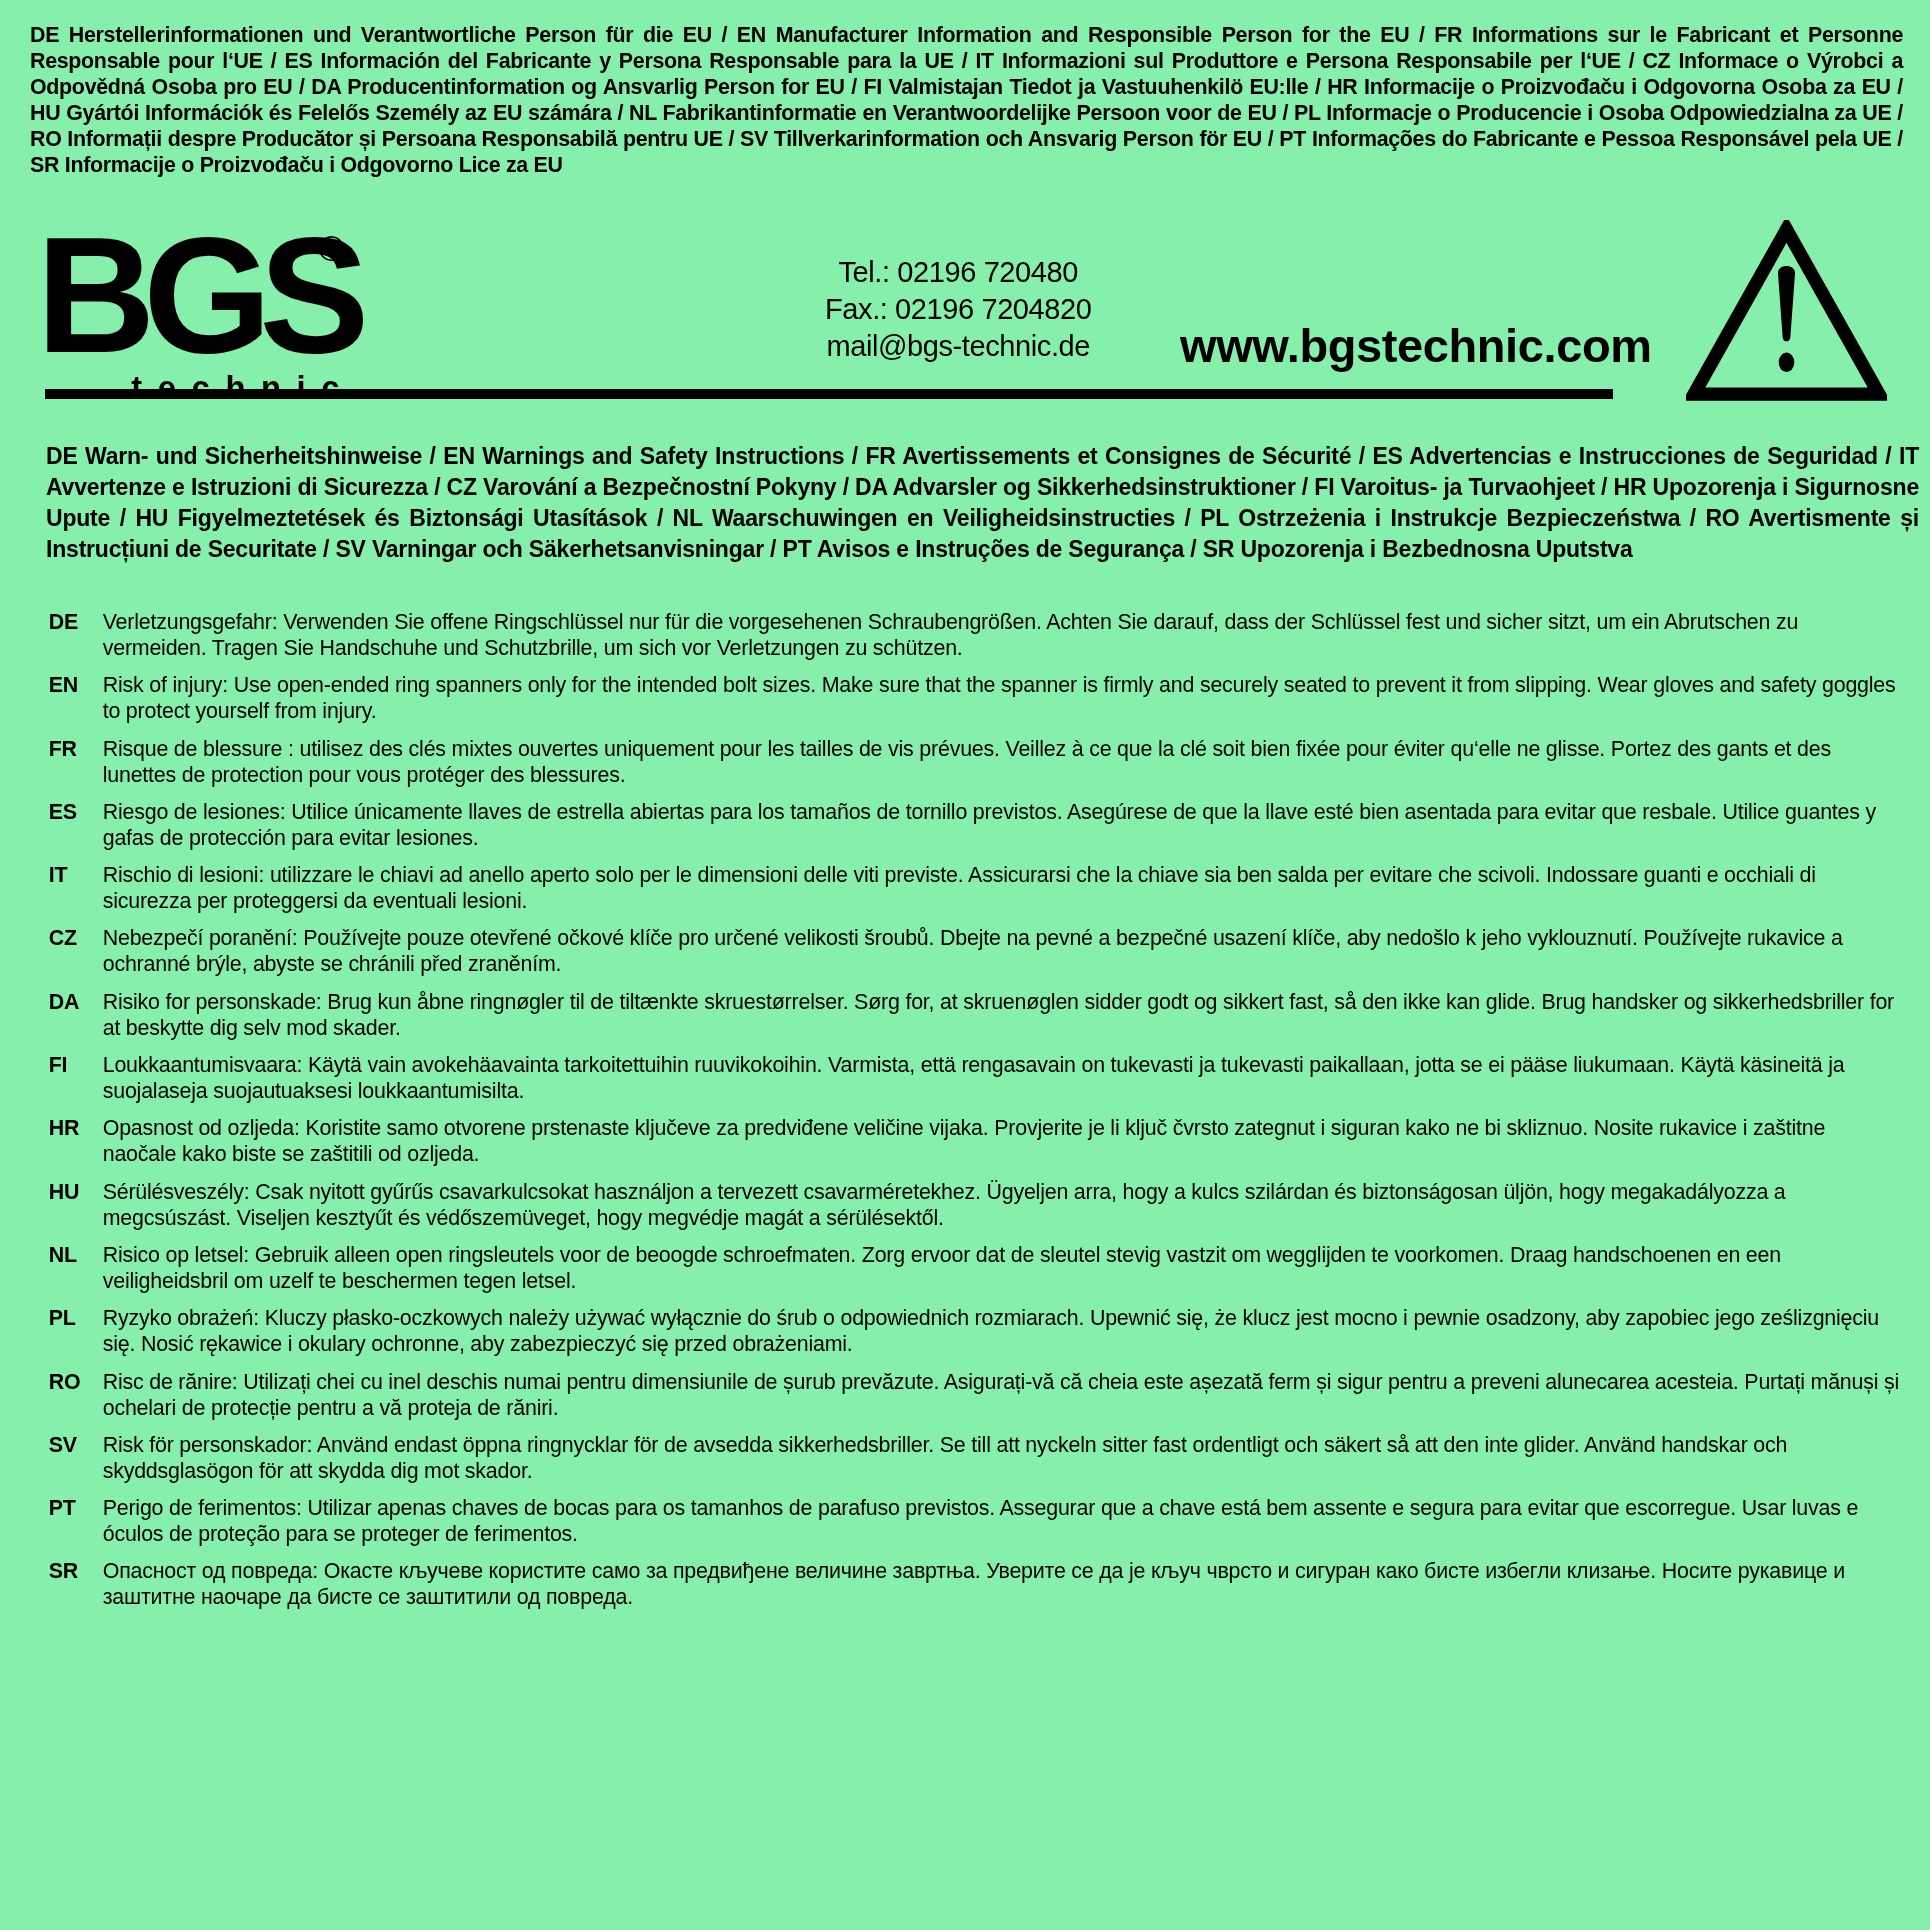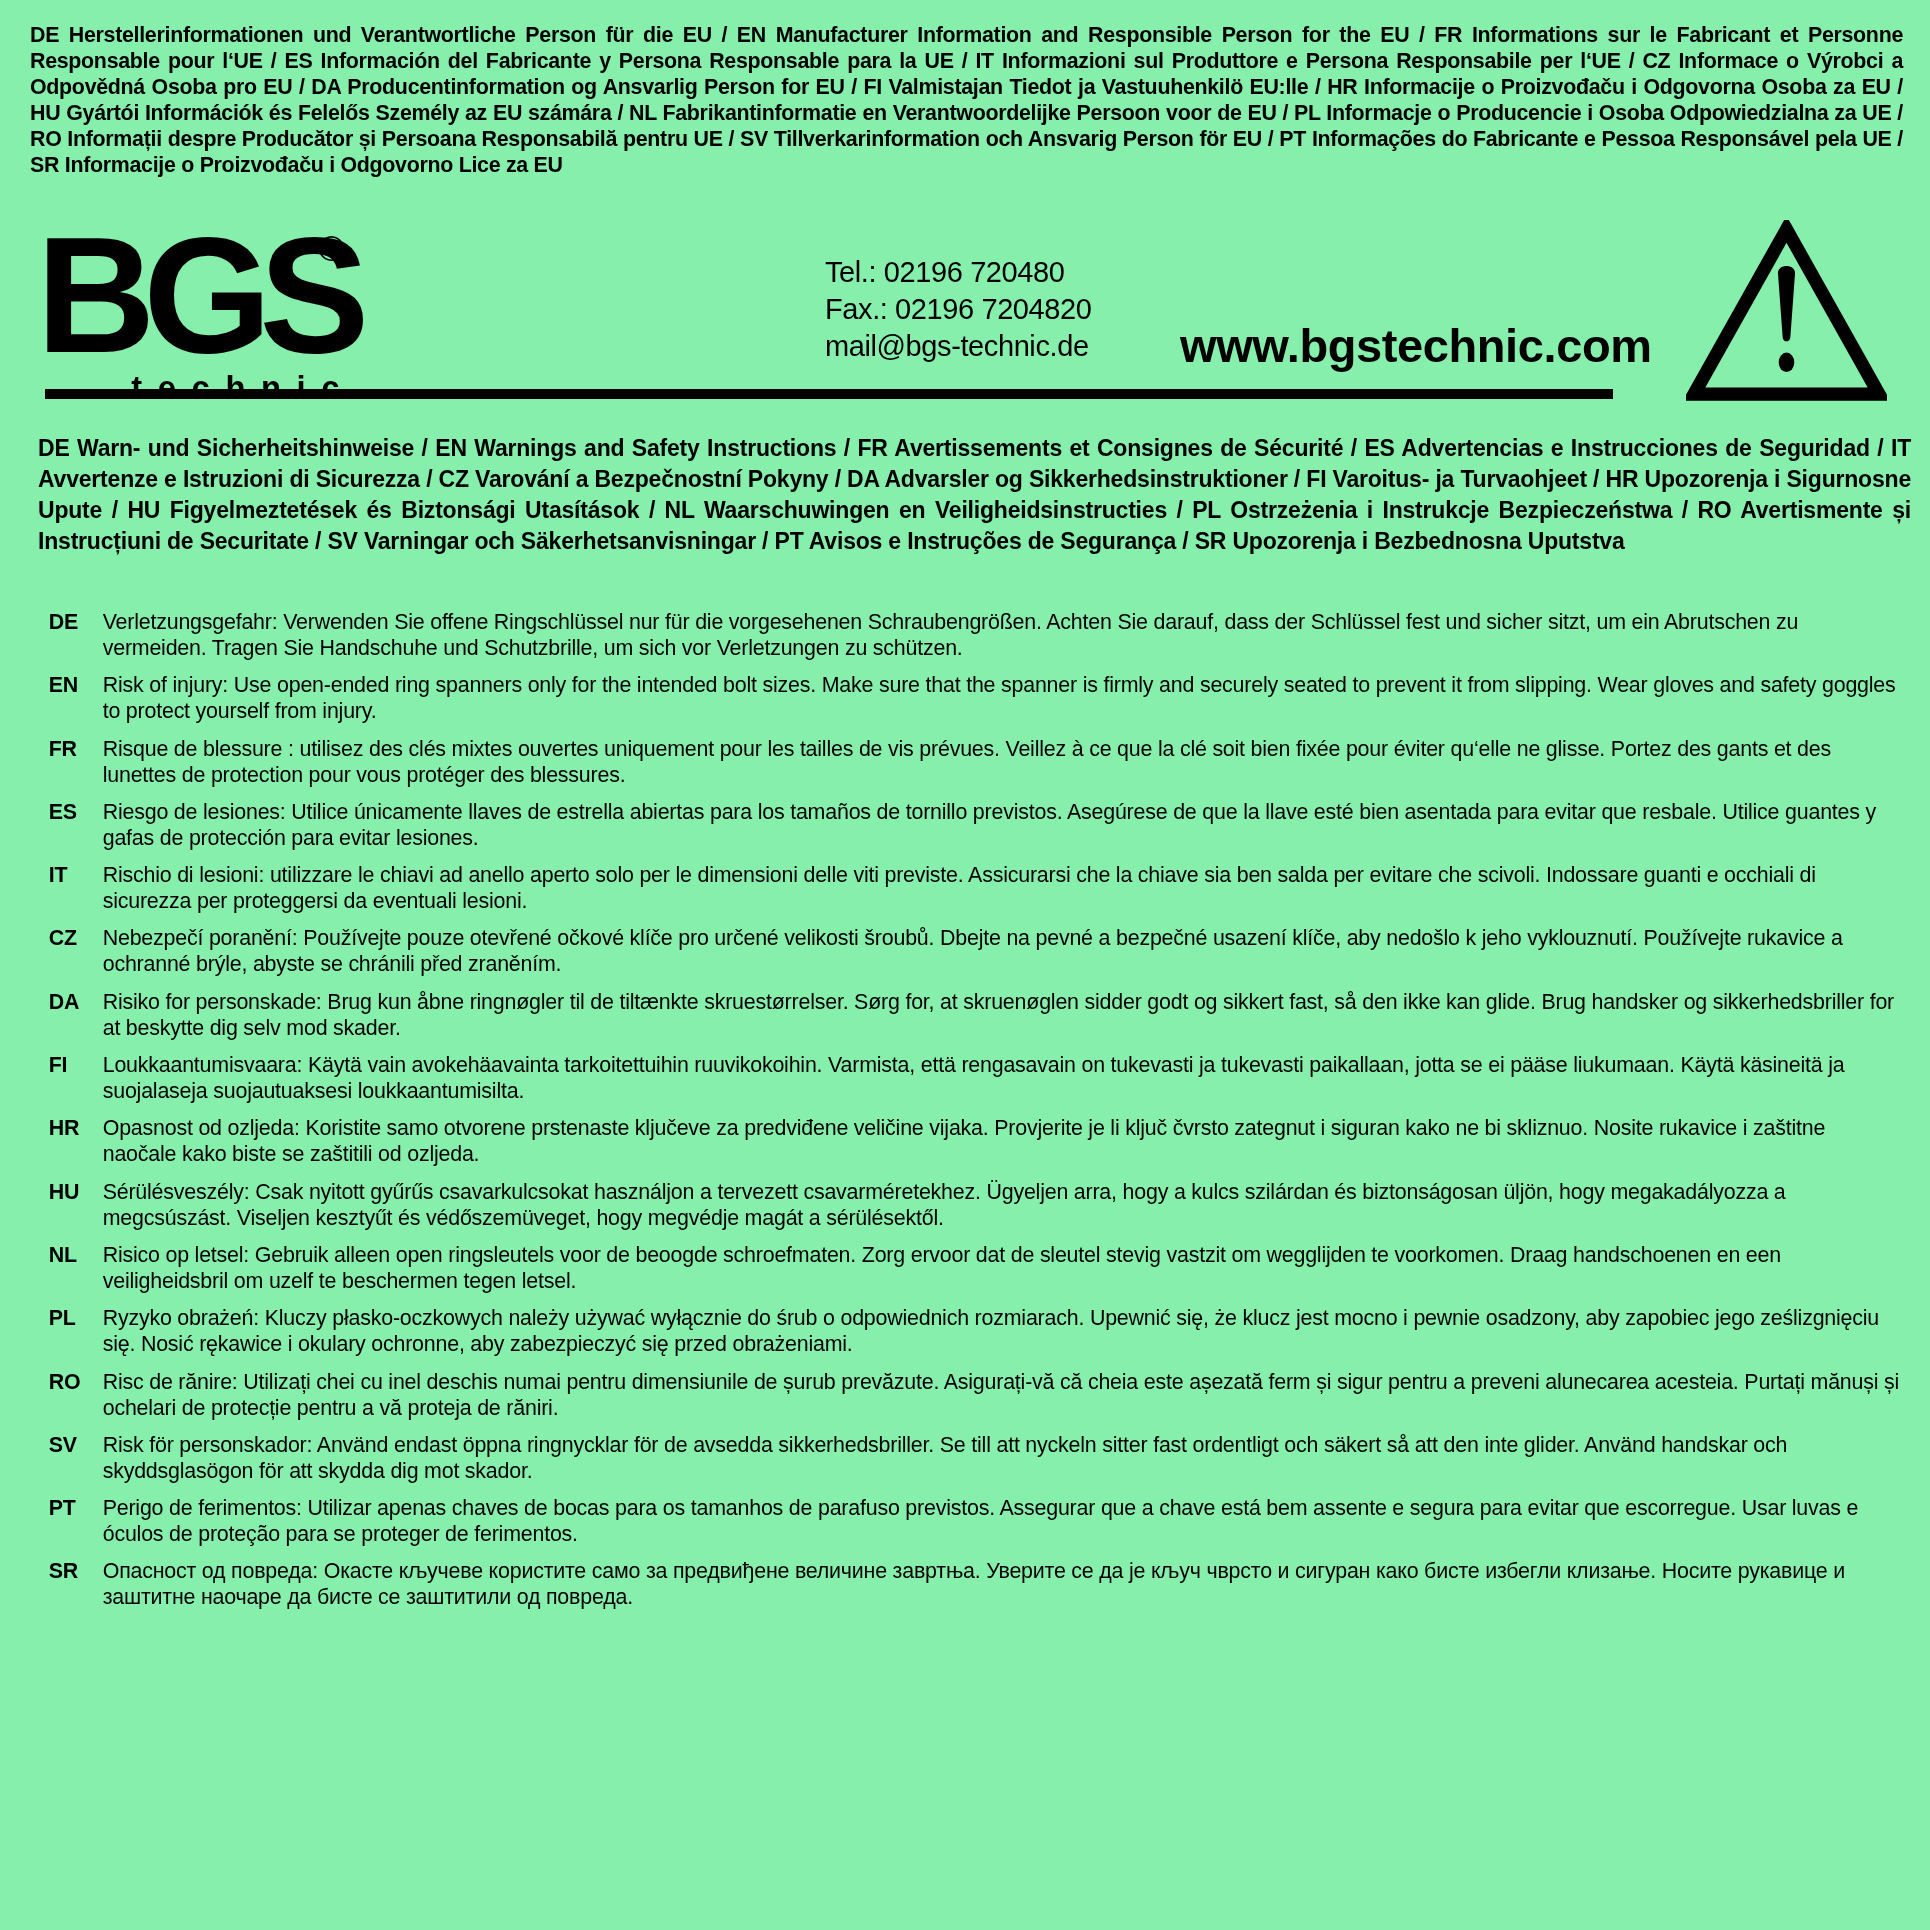--- a/index.html
+++ b/index.html
@@ -28,38 +28,38 @@
   
   .brand { position: absolute; left: 30px; top: 220px; width: 1873px; height: 188px; }
 
   .logo { position: absolute; left: 11px; top: 0; width: 335px; height: 187px; }
   .logo-bgs     { font-family: "Liberation Sans", sans-serif; font-weight: 700; font-size: 212px; letter-spacing: -16px; }
   .logo-reg     { font-family: "Liberation Sans", sans-serif; font-weight: 400; font-size: 46px; }
   .logo-technic { font-family: "Liberation Sans", sans-serif; font-weight: 700; font-size: 42px; letter-spacing: 20px; }
 
   .addr, .contact { position: absolute; top: 34px; font-size: 29px; line-height: 37px; font-weight: 400; letter-spacing: -0.4px; }
   .addr    { left: 398px; }
-  .contact { left: 795px; }
+  .contact { left: 795px; text-align: center; }
 
   .website {
     position: absolute; left: 1150px; top: 98px;
     font-size: 47px; font-weight: 700; letter-spacing: -0.4px;
   }
 
   .triangle { position: absolute; left: 1656px; top: 0; width: 201px; height: 182px; }
 
   .divider {
     position: absolute; left: 45px; top: 389px;
     width: 1568px; height: 10px; background: #000000;
   }
 
   
   .safety-note {
     position: absolute; left: 30px; top: 425px; width: 1873px;
-    margin: 8px;
+    margin: 16px;
     font-size: 23px; line-height: 31px; font-weight: 700;
     letter-spacing: -0.2px;
     text-align: justify;
   }
 
   
   .warnings { position: absolute; left: 30px; top: 609px; width: 1873px; }
   .warning-row {
     display: grid;
     grid-template-columns: 54px 1fr;

